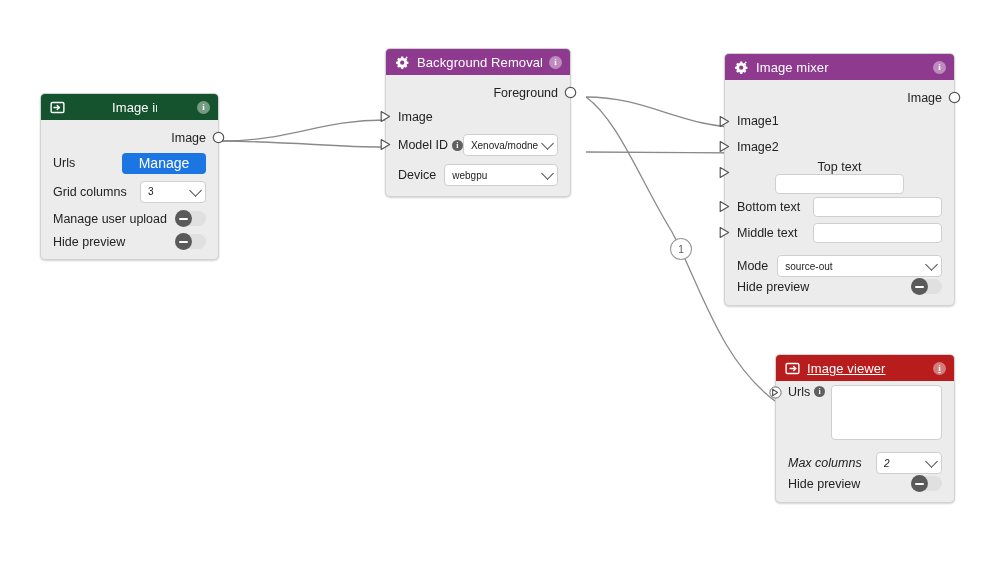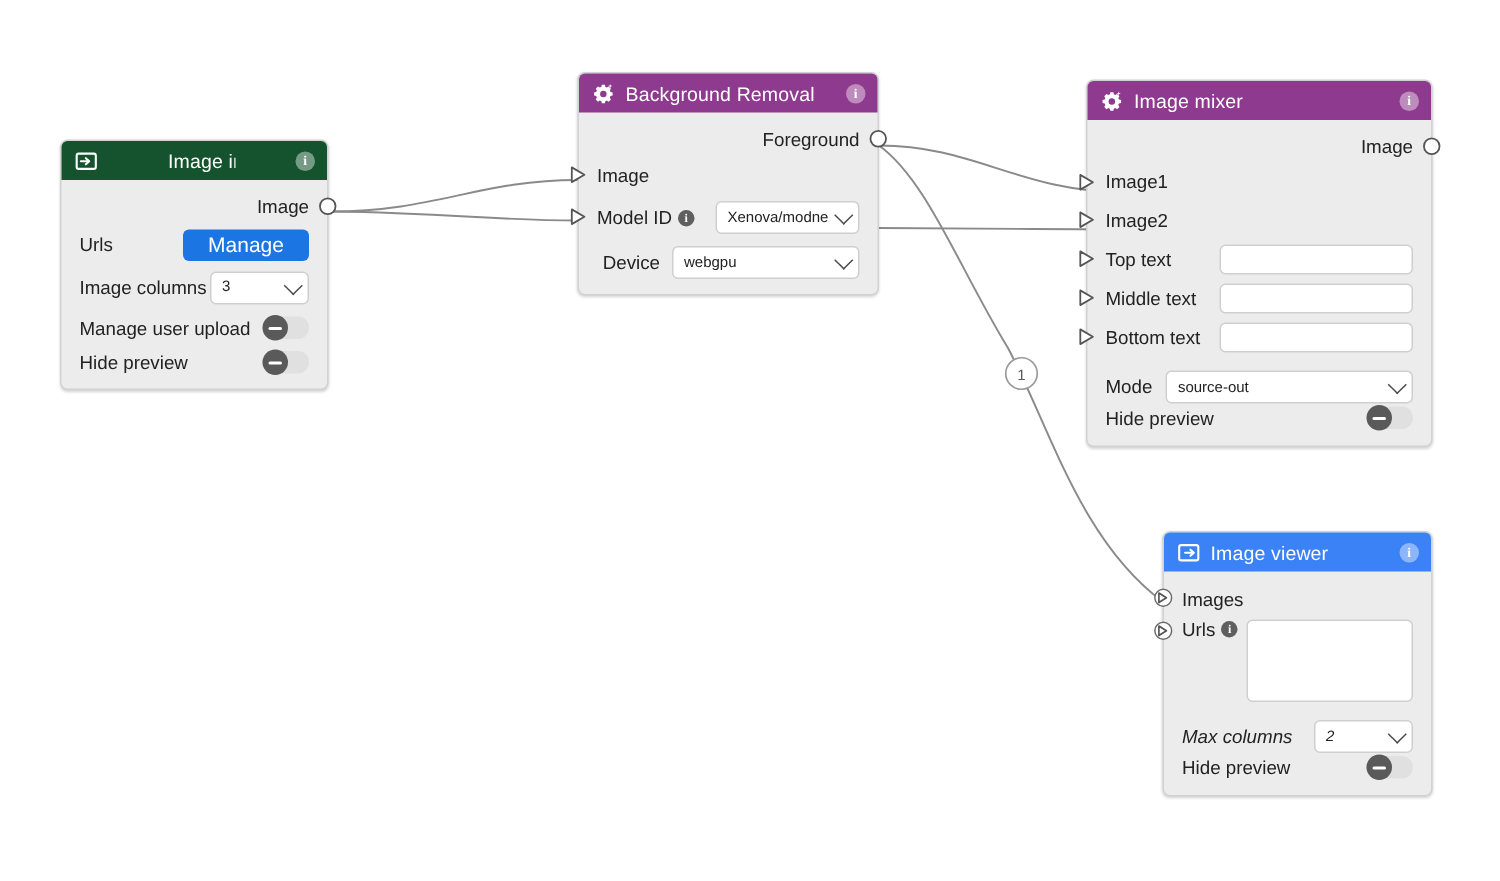--- a/index.html
+++ b/index.html
@@ -48,21 +48,21 @@
   }
   .node-header .title {
     margin-left: 7px;
     flex: 1 1 auto;
     white-space: nowrap;
     overflow: hidden;
     letter-spacing: .1px;
   }
   .hdr-green  { background: #14532d; gap: 40px; }
   .hdr-purple { background: #8e3a8e; }
-  .hdr-teal   { background: #3b82f6; }
+  .hdr-teal   { background: #b91c1c; text-decoration: underline; }
 
   .node-body {
     padding: 0;
     position: relative;
   }
 
   
   .hicon { width: 15px; height: 15px; display: block; flex: 0 0 auto; }
   .info-dot {
     width: 13px; height: 13px;
@@ -237,21 +237,21 @@
         </span>
       </div>
 
       <div class="row" style="min-height:30px;">
         <span class="lbl">Urls</span>
         <span class="spacer"></span>
         <button class="btn-blue">Manage</button>
       </div>
 
       <div class="row" style="min-height:27px;">
-        <span class="lbl">Image columns</span>
+        <span class="lbl">Grid columns</span>
         <span class="spacer"></span>
         <div class="select" style="width:66px;">
           <span>3</span>
           <span class="chev"></span>
         </div>
       </div>
 
       <div class="row" style="min-height:27px;">
         <span class="lbl">Manage user upload</span>
         <span class="spacer"></span>
@@ -264,21 +264,21 @@
         <span class="lbl">Hide preview</span>
         <span class="spacer"></span>
         <div class="toggle">
           <span class="knob"></span>
         </div>
       </div>
 
     </div>
   </div>
 
-  <div class="node" style="left:385px; top:48px; width:201px;">
+  <div class="node" style="left:385px; top:48px; width:186px;">
     <div class="node-header hdr-purple">
       <svg class="hicon" viewBox="0 0 16 16">
         <path fill="#ffffff" d="M6.6 1.6h2.2l.3 1.5 1.1.5 1.3-.8 1.6 1.6-.8 1.3.5 1.1 1.5.3v2.2l-1.5.3-.5 1.1.8 1.3-1.6 1.6-1.3-.8-1.1.5-.3 1.5H6.6l-.3-1.5-1.1-.5-1.3.8-1.6-1.6.8-1.3-.5-1.1-1.5-.3V7.1l1.5-.3.5-1.1-.8-1.3 1.6-1.6 1.3.8 1.1-.5z"></path>
         <circle cx="7.7" cy="8.2" r="2.3" fill="#8e3a8e"></circle>
         <path fill="#ffffff" d="M12.6 1.0l.4 1.1 1.1.4-1.1.4-.4 1.1-.4-1.1-1.1-.4 1.1-.4z"></path>
       </svg>
       <span class="title">Background Removal</span>
       <span class="info-dot">i</span>
     </div>
     <div class="node-body">
@@ -360,49 +360,49 @@
 
       <div class="row" style="min-height:26px;">
         <span class="port left" style="top:6px;">
           <svg viewBox="0 0 13 13" width="13" height="13">
             <path d="M2.2 1.6 L10.6 6.5 L2.2 11.4 Z" fill="#ffffff" stroke="#555555" stroke-width="1.2" stroke-linejoin="round"></path>
           </svg>
         </span>
         <span class="lbl">Image2</span>
       </div>
 
+      <div class="row" style="min-height:26px;flex-direction:column;">
+        <span class="port left" style="top:6px;">
+          <svg viewBox="0 0 13 13" width="13" height="13">
+            <path d="M2.2 1.6 L10.6 6.5 L2.2 11.4 Z" fill="#ffffff" stroke="#555555" stroke-width="1.2" stroke-linejoin="round"></path>
+          </svg>
+        </span>
+        <span class="lbl">Top text</span>
+        <span class="spacer"></span>
+        <input class="textinput" type="text" style="width: 129px;" value="">
+      </div>
+
       <div class="row" style="min-height:26px;">
         <span class="port left" style="top:6px;">
           <svg viewBox="0 0 13 13" width="13" height="13">
             <path d="M2.2 1.6 L10.6 6.5 L2.2 11.4 Z" fill="#ffffff" stroke="#555555" stroke-width="1.2" stroke-linejoin="round"></path>
           </svg>
         </span>
-        <span class="lbl">Top text</span>
+        <span class="lbl">Bottom text</span>
         <span class="spacer"></span>
         <input class="textinput" type="text" style="width: 129px;" value="">
       </div>
 
       <div class="row" style="min-height:26px;">
         <span class="port left" style="top:6px;">
           <svg viewBox="0 0 13 13" width="13" height="13">
             <path d="M2.2 1.6 L10.6 6.5 L2.2 11.4 Z" fill="#ffffff" stroke="#555555" stroke-width="1.2" stroke-linejoin="round"></path>
           </svg>
         </span>
         <span class="lbl">Middle text</span>
-        <span class="spacer"></span>
-        <input class="textinput" type="text" style="width: 129px;" value="">
-      </div>
-
-      <div class="row" style="min-height:26px;">
-        <span class="port left" style="top:6px;">
-          <svg viewBox="0 0 13 13" width="13" height="13">
-            <path d="M2.2 1.6 L10.6 6.5 L2.2 11.4 Z" fill="#ffffff" stroke="#555555" stroke-width="1.2" stroke-linejoin="round"></path>
-          </svg>
-        </span>
-        <span class="lbl">Bottom text</span>
         <span class="spacer"></span>
         <input class="textinput" type="text" style="width: 129px;" value="">
       </div>
 
       <div class="row" style="min-height:30px;padding-top:9px;">
         <span class="lbl">Mode</span>
         <div class="select" style="flex:1 1 auto;margin-left:9px;">
           <span>source-out</span>
           <span class="chev"></span>
         </div>
@@ -424,29 +424,20 @@
       <svg class="hicon" viewBox="0 0 16 16">
         <rect x="1.2" y="2.6" width="13.6" height="10.8" rx="1.4" fill="none" stroke="#ffffff" stroke-width="1.5"></rect>
         <path d="M5.4 8 H11.2" stroke="#ffffff" stroke-width="1.5" stroke-linecap="round"></path>
         <path d="M9.2 5.8 L11.6 8 L9.2 10.2" fill="none" stroke="#ffffff" stroke-width="1.5" stroke-linecap="round" stroke-linejoin="round"></path>
       </svg>
       <span class="title">Image viewer</span>
       <span class="info-dot">i</span>
     </div>
     <div class="node-body">
 
-      <div class="row" style="min-height:28px;padding-top:9px;">
-        <span class="port left" style="top:11px;">
-          <svg viewBox="0 0 13 13" width="13" height="13">
-            <circle cx="6.5" cy="6.5" r="5.6" fill="#ffffff" stroke="#6b6b6b" stroke-width="1"></circle>
-            <path d="M3.6 3.3 L8.6 6.5 L3.6 9.7 Z" fill="#ffffff" stroke="#555555" stroke-width="1.1" stroke-linejoin="round"></path>
-          </svg>
-        </span>
-        <span class="lbl">Images</span>
-      </div>
 
       <div class="row" style="min-height:56px;align-items:flex-start;padding-top:4px;">
         <span class="port left" style="top:5px;">
           <svg viewBox="0 0 13 13" width="13" height="13">
             <circle cx="6.5" cy="6.5" r="5.6" fill="#ffffff" stroke="#6b6b6b" stroke-width="1"></circle>
             <path d="M3.6 3.3 L8.6 6.5 L3.6 9.7 Z" fill="#ffffff" stroke="#555555" stroke-width="1.1" stroke-linejoin="round"></path>
           </svg>
         </span>
         <span class="lbl" style="line-height:14px;">Urls</span>
         <span class="info-dark" style="margin-top:1px;">i</span>

